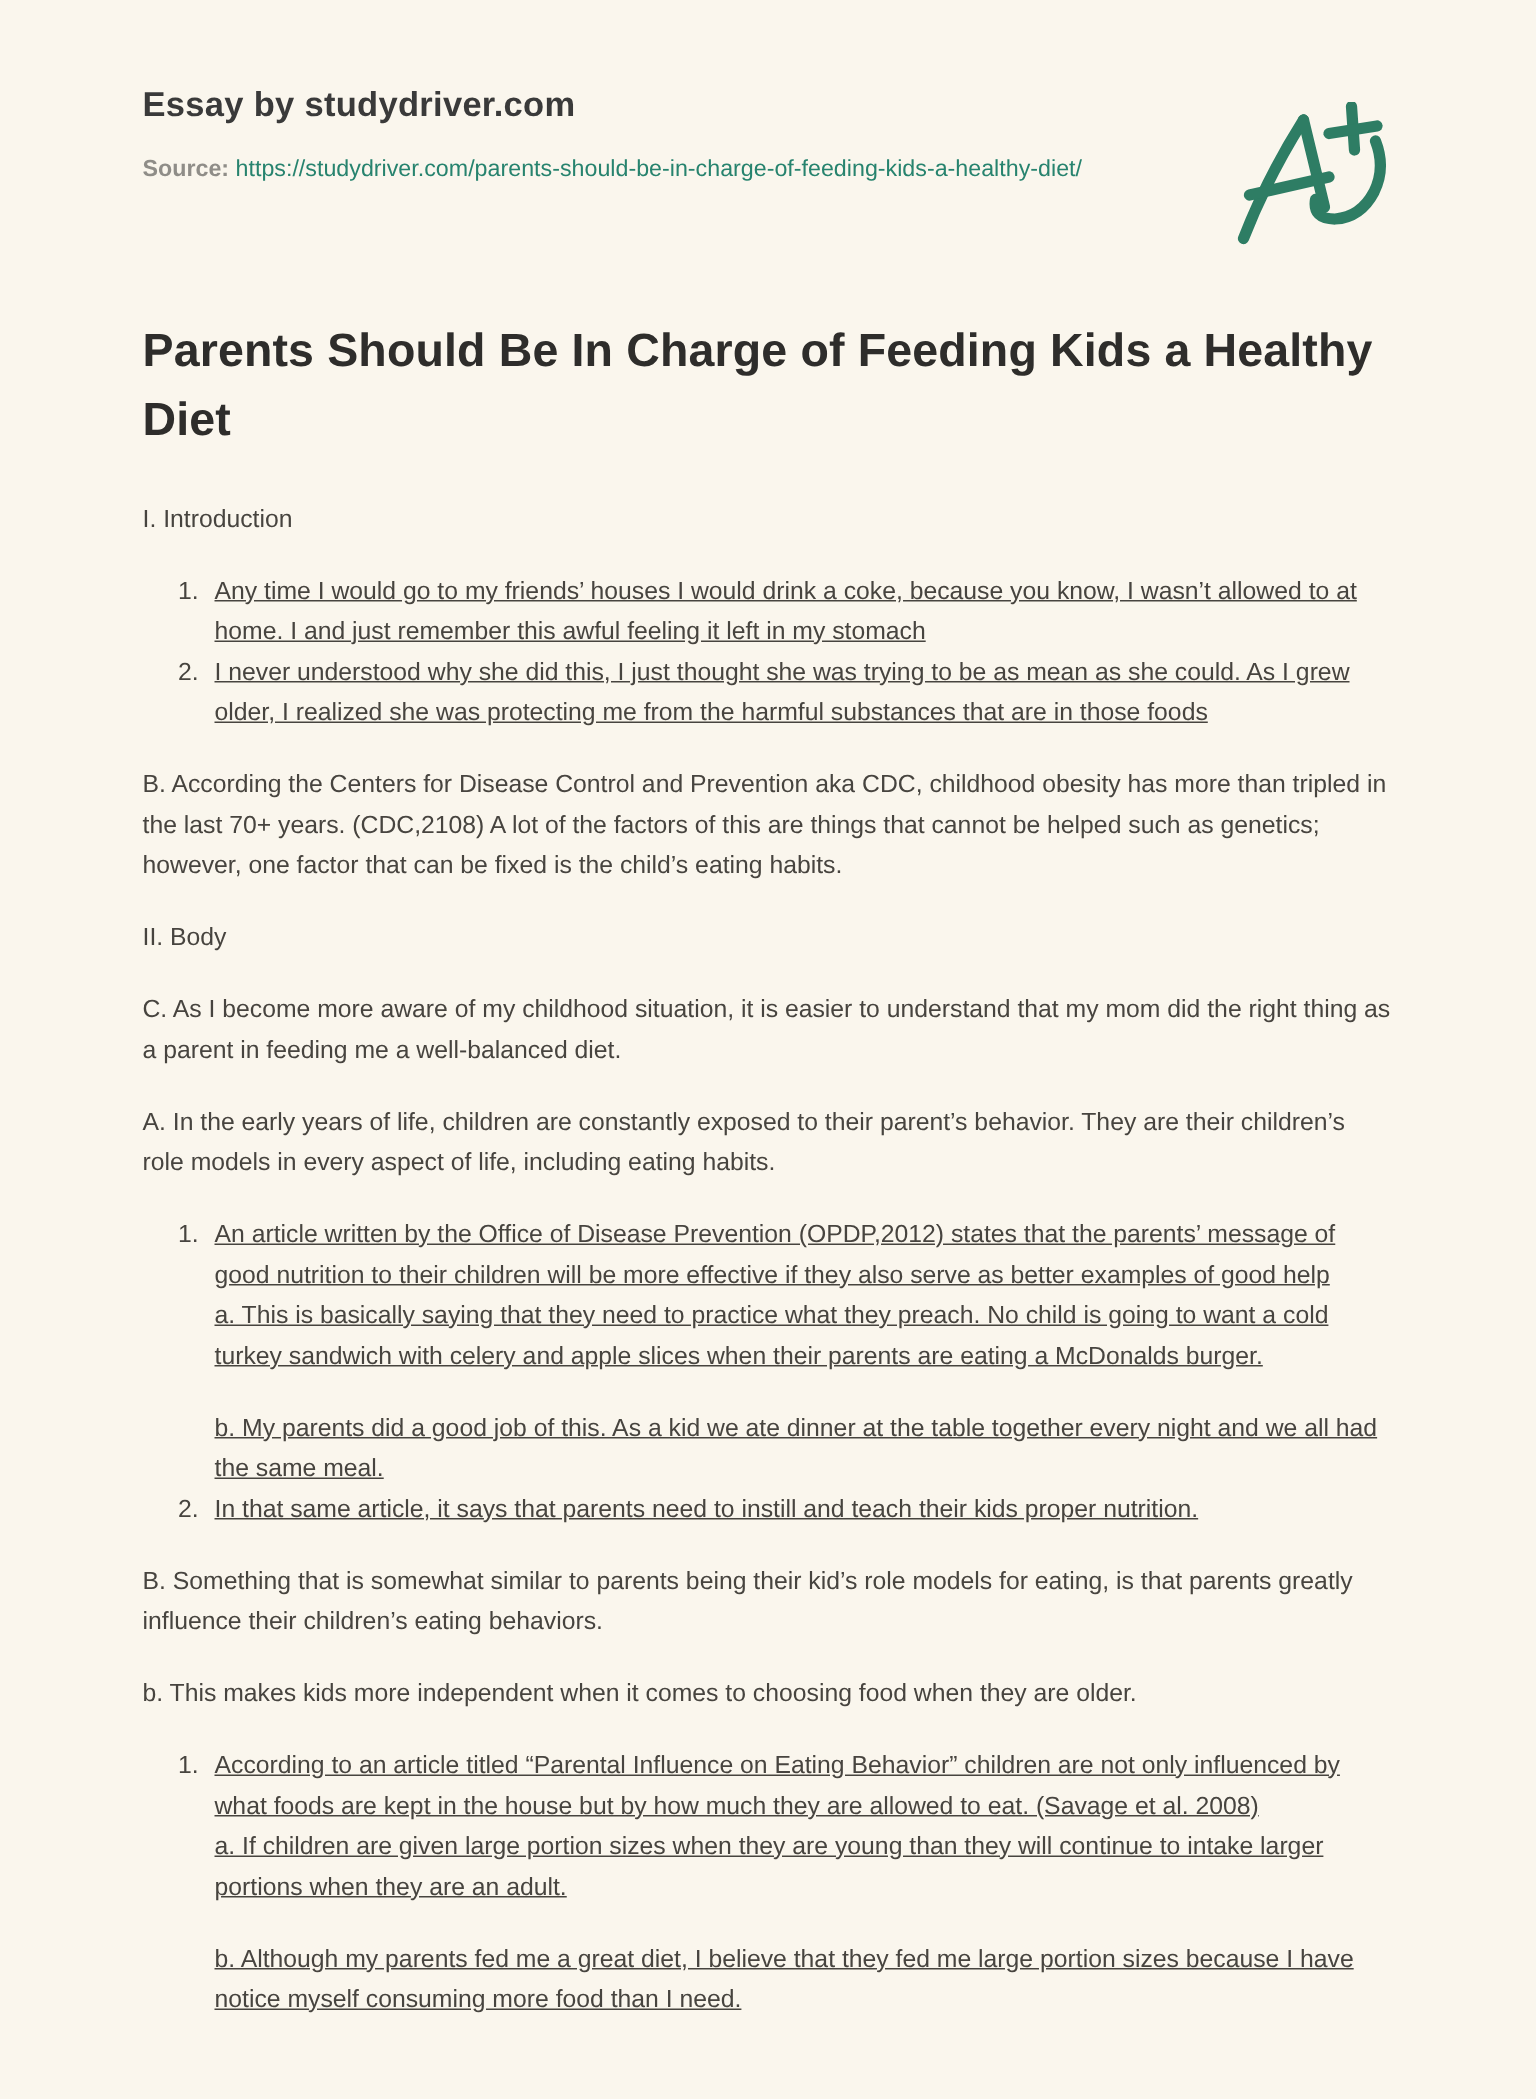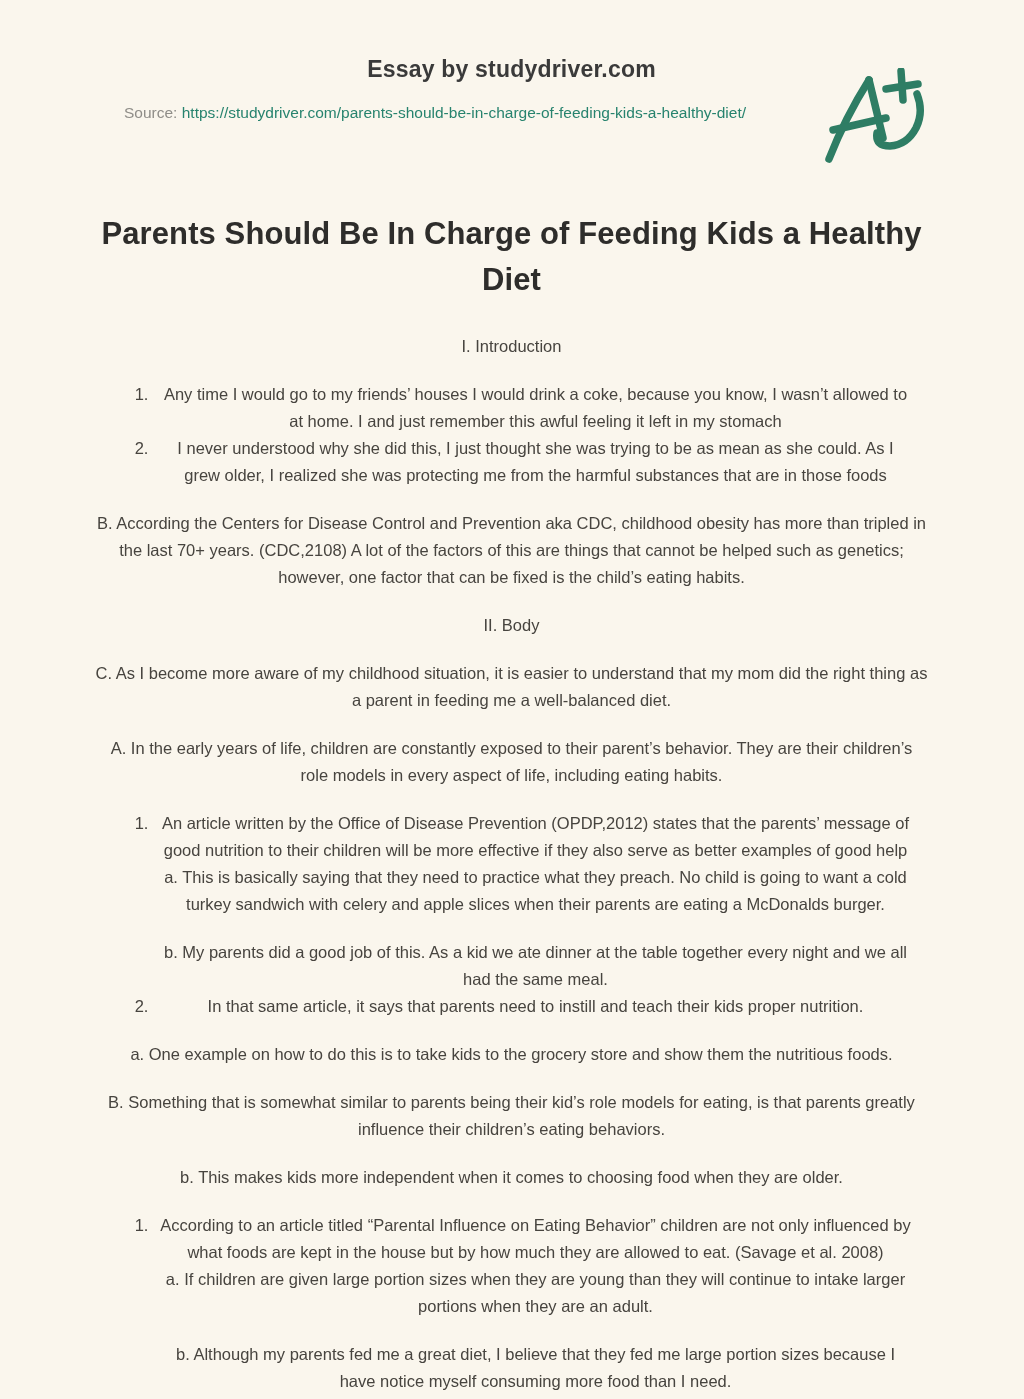--- a/index.html
+++ b/index.html
@@ -10,38 +10,37 @@
     overflow: hidden;
     background: #faf6ed;
     font-family: "Liberation Sans", sans-serif;
     color: #47443f;
   }
   .page {
     width: 1024px;
     height: 1084px;
     padding: 56px 96px 0 95px;
     position: relative;
-    text-align: center;
   }
   
   .doc-header { position: relative; margin-bottom: 0; }
   .site-title {
     font-size: 23px;
     font-weight: 700;
     color: #3a3a3a;
     letter-spacing: 0.2px;
     margin-bottom: 18px;
   }
   .source-line {
     font-size: 15.5px;
     line-height: 1.55;
     max-width: 680px;
     word-break: break-all;
   }
-  .source-label { color: #8f8d88; }
+  .source-label { color: #8f8d88; font-weight: bold; }
   .source-link { color: #27836e; text-decoration: none; }
   .logo {
     position: absolute;
     top: 12px;
     right: 1px;
     width: 104px;
     height: 96px;
   }
   
   .essay-title {
@@ -52,21 +51,21 @@
     color: #2e2d2b;
     letter-spacing: 0.1px;
     margin-bottom: 30px;
   }
   .essay-body { font-size: 16.5px; line-height: 27px; color: #47443f; }
   .essay-body p.para { margin: 0 0 21px 0; }
   .essay-body ol {
     margin: 0 0 21px 0;
     padding-left: 42px;
   }
-  .essay-body li { padding-left: 6px; margin: 16px; }
+  .essay-body li { padding-left: 6px; margin: 0; text-decoration: underline; }
   .essay-body li p { margin: 0; }
   .essay-body li p + p { margin-top: 21px; }
   .essay-body li + li { margin-top: 0; }
   .essay-body li:not(:last-child) { margin-bottom: 0; }
   .essay-body li > p:last-child { margin-bottom: 0; }
   .essay-body li::marker { color: #47443f; }
 </style>
 </head>
 <body>
 
@@ -114,21 +113,20 @@
       <p class="para">A. In the early years of life, children are constantly exposed to their parent’s behavior. They are their children’s role models in every aspect of life, including eating habits.</p>
       <ol>
         <li>
           <p>An article written by the Office of Disease Prevention (OPDP,2012) states that the parents’ message of good nutrition to their children will be more effective if they also serve as better examples of good help<br>a. This is basically saying that they need to practice what they preach. No child is going to want a cold turkey sandwich with celery and apple slices when their parents are eating a McDonalds burger.</p>
           <p>b. My parents did a good job of this. As a kid we ate dinner at the table together every night and we all had the same meal.</p>
         </li>
         <li>
           <p>In that same article, it says that parents need to instill and teach their kids proper nutrition.</p>
         </li>
       </ol>
-      <p class="para">a. One example on how to do this is to take kids to the grocery store and show them the nutritious foods.</p>
       <p class="para">B. Something that is somewhat similar to parents being their kid’s role models for eating, is that parents greatly influence their children’s eating behaviors.</p>
       <p class="para">b. This makes kids more independent when it comes to choosing food when they are older.</p>
       <ol>
         <li>
           <p>According to an article titled “Parental Influence on Eating Behavior” children are not only influenced by what foods are kept in the house but by how much they are allowed to eat. (Savage et al. 2008)<br>a. If children are given large portion sizes when they are young than they will continue to intake larger portions when they are an adult.</p>
           <p>b. Although my parents fed me a great diet, I believe that they fed me large portion sizes because I have notice myself consuming more food than I need.</p>
         </li>
       </ol>
     </div>
 

